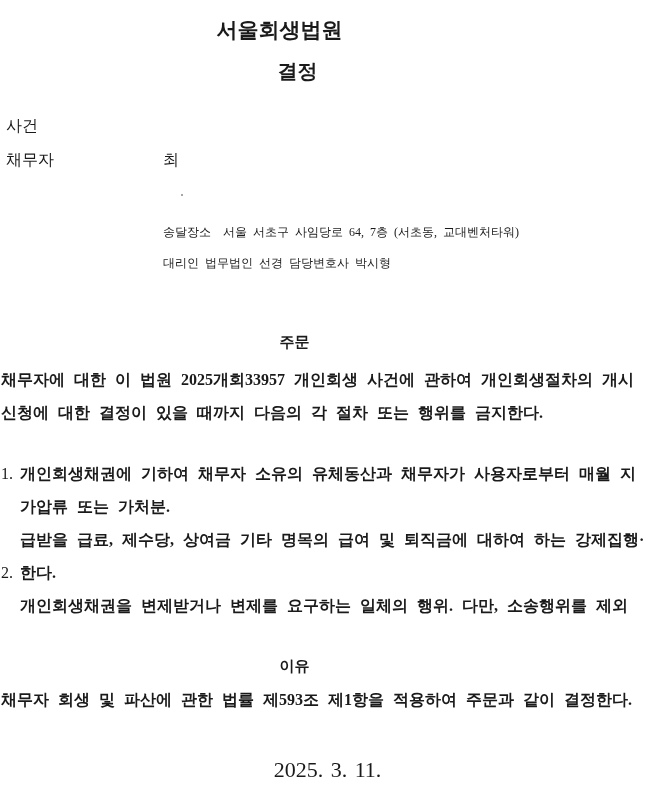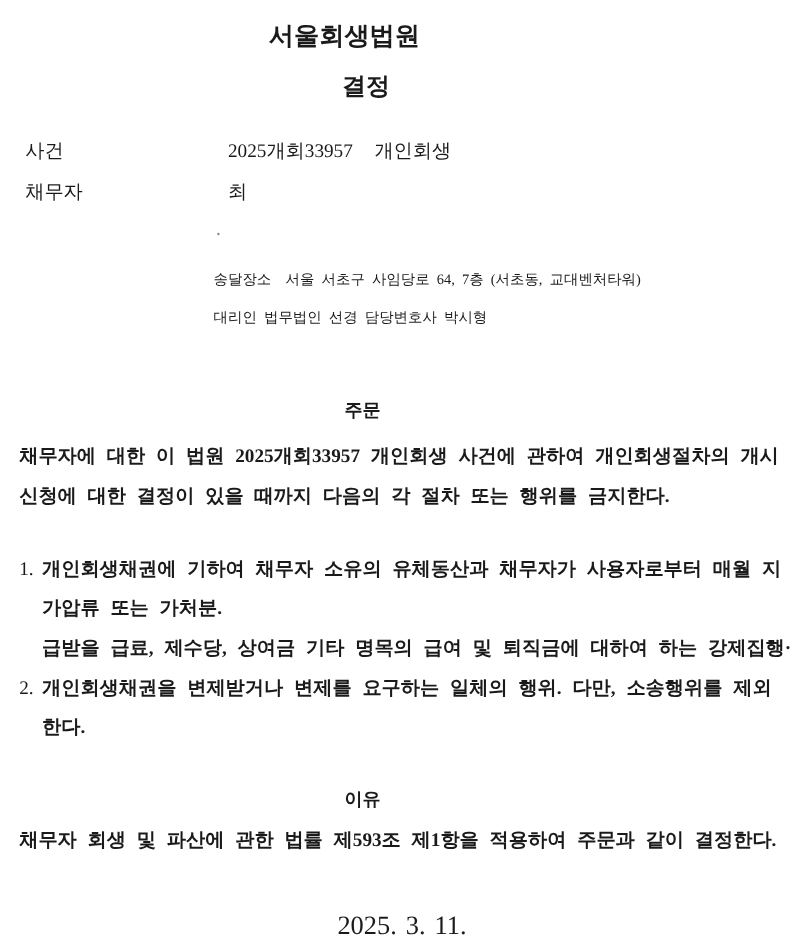--- a/index.html
+++ b/index.html
@@ -1,21 +1,21 @@
 <!DOCTYPE html>
 <html><head>
 <meta charset="utf-8">
 <style>
   html, body { margin: 0; padding: 0; background: #ffffff; }
   .page {
     position: relative;
     width: 662px;
     height: 785px;
     box-sizing: border-box;
-    padding: 16px 8px 0 16px;
+    padding: 16px 8px 0 1px;
     background: #ffffff;
     color: #1a1a1a;
     font-family: "Liberation Serif", "DejaVu Serif", serif;
     overflow: hidden;
     border-radius: 24px;
   }
   .center { text-align: center; }
   
   .spread {
     display: inline-block;
@@ -23,21 +23,21 @@
     text-align-last: justify;
     font-weight: bold;
     white-space: normal;
   }
   .court-line { line-height: 28px; }
   .court-name { font-size: 21px; width: 222px; }
   .title-line { margin-top: 12px; line-height: 26px; }
   .doc-title { font-size: 20px; width: 100px; }
 
   .case-table { margin-top: 30px; font-size: 16px; }
-  .case-row { display: flex; line-height: 20px; gap: 12px; }
+  .case-row { display: flex; line-height: 20px; }
   .case-row + .case-row { margin-top: 14px; }
   .case-label {
     display: inline-block;
     width: 80px;
     margin-left: 5px;
     text-align: justify;
     text-align-last: justify;
   }
   .case-value { margin-left: 77px; white-space: pre; word-spacing: 5px; }
 
@@ -80,21 +80,20 @@
     <span class="spread court-name">서울회생법원</span>
   </div>
 
   <div class="center title-line">
     <span class="spread doc-title">결정</span>
   </div>
 
   <div class="case-table">
     <div class="case-row">
       <span class="case-label">사건</span>
-      <span class="case-value">2025개회33957  개인회생</span>
     </div>
     <div class="case-row">
       <span class="case-label">채무자</span>
       <span class="case-value">최</span>
     </div>
   </div>
 
   <div class="stray-dot"></div>
 
   <div class="address-block">
@@ -113,22 +112,22 @@
 
   <div class="order-list">
     <div class="order-item">
       <span class="item-number">1.</span>
       <div class="body-line">개인회생채권에 기하여 채무자 소유의 유체동산과 채무자가 사용자로부터 매월 지</div>
       <div class="body-line">가압류 또는 가처분.</div>
       <div class="body-line">급받을 급료, 제수당, 상여금 기타 명목의 급여 및 퇴직금에 대하여 하는 강제집행·</div>
     </div>
     <div class="order-item">
       <span class="item-number">2.</span>
+      <div class="body-line">한다.</div>
       <div class="body-line">개인회생채권을 변제받거나 변제를 요구하는 일체의 행위. 다만, 소송행위를 제외</div>
-      <div class="body-line">한다.</div>
     </div>
   </div>
 
   <div class="center section-heading-line reason-heading-line">
     <span class="spread section-heading">이유</span>
   </div>
 
   <div class="reason-para">
     <div class="body-line">채무자 회생 및 파산에 관한 법률 제593조 제1항을 적용하여 주문과 같이 결정한다.</div>
   </div>

